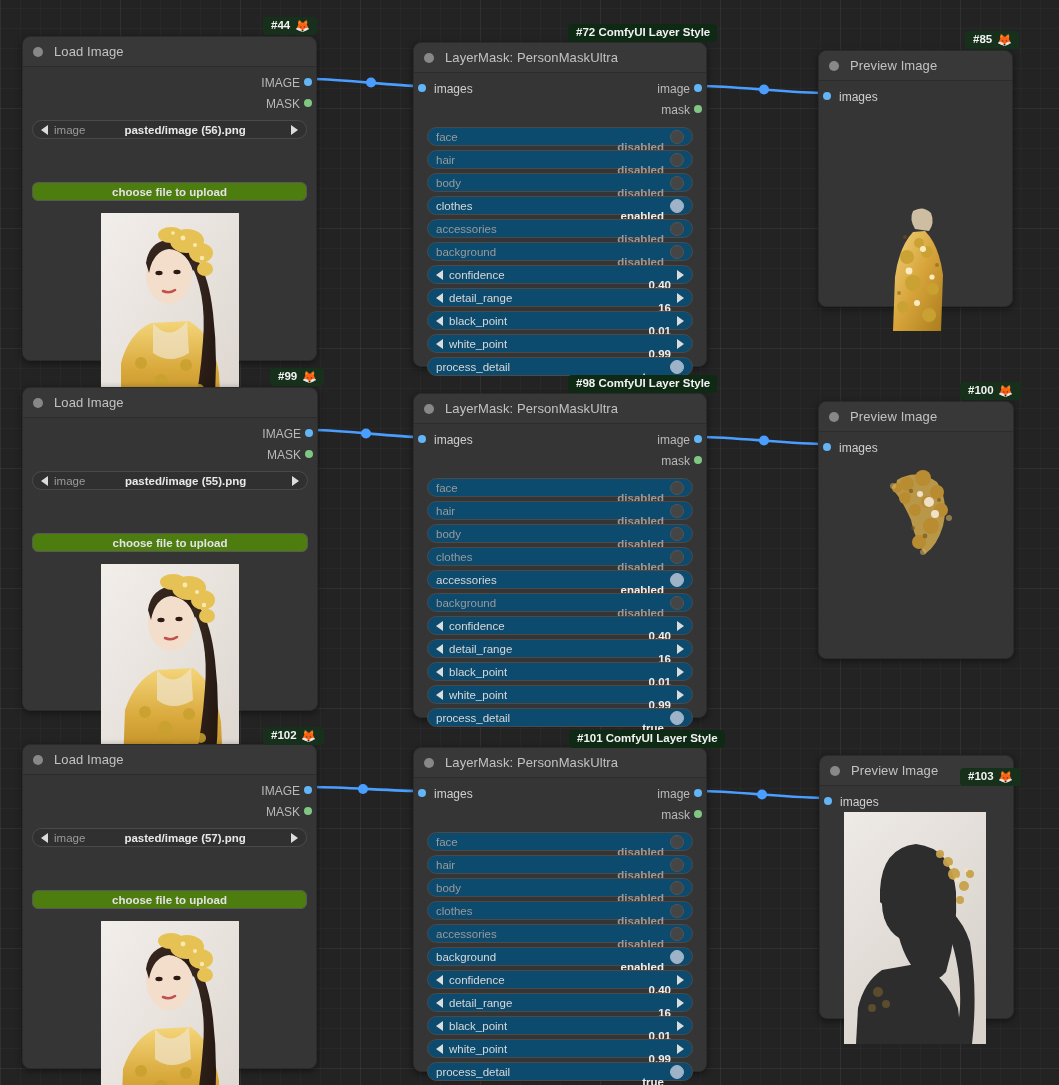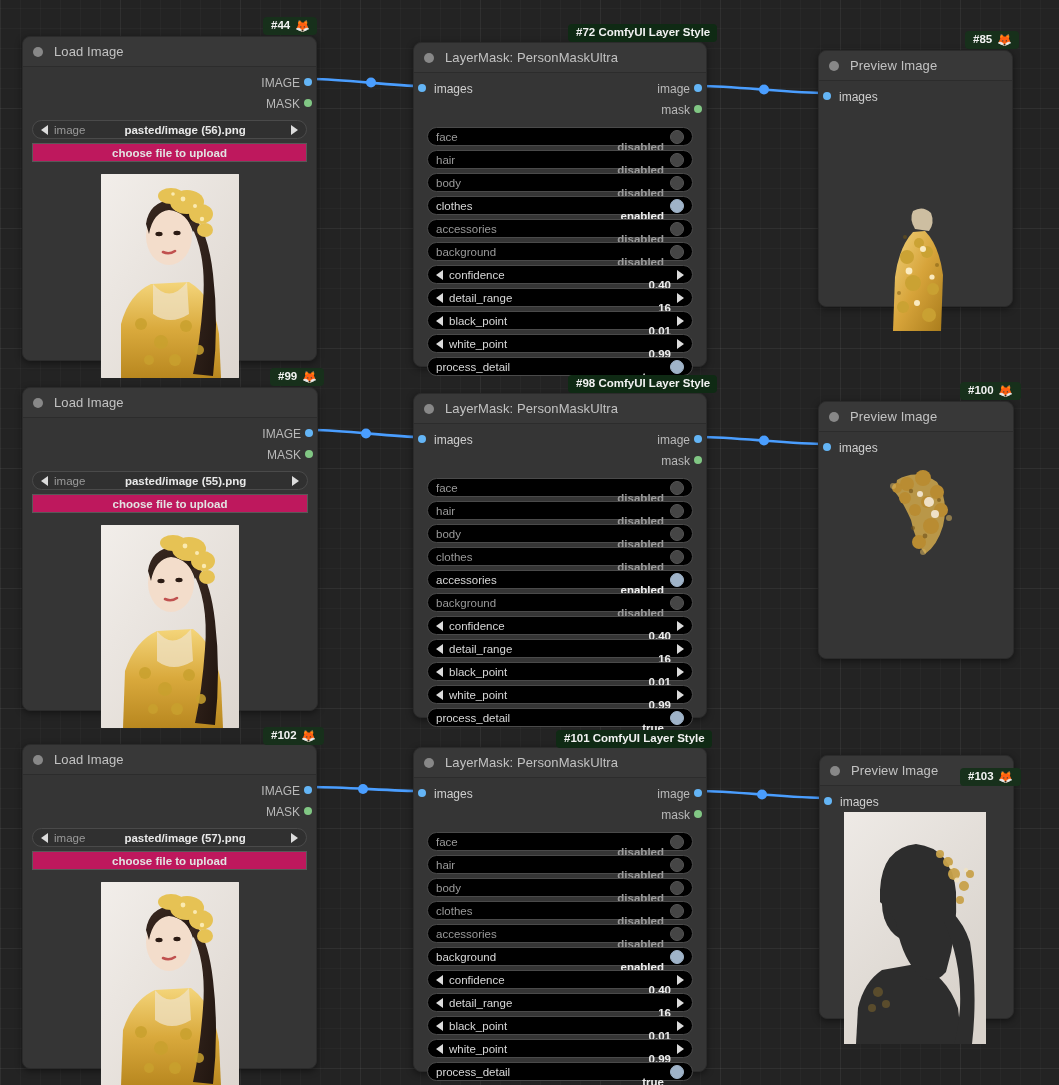--- a/index.html
+++ b/index.html
@@ -119,21 +119,21 @@
   .dot.in  { left: 4px; }
   .dot.image-t { background: #64b5f6; }
   .dot.mask-t  { background: #81c784; }
 
   
   .widgets { padding: 5px 9px 9px 9px; display: flex; flex-direction: column; gap: 4px; }
 
   .widget {
     height: 19px;
     border-radius: 10px;
-    background: #000000;
+    background: #0c4a6e;
     border: 1px solid #4a4a4a;
     display: flex;
     align-items: center;
     padding: 0 8px;
     font-size: 11.5px;
     position: relative;
   }
   .w-name { color: #9a9a9a; }
   .w-name.on { color: #d8d8d8; }
   .w-val {
@@ -171,29 +171,30 @@
     margin-left: 6px;
   }
   .widget.num .w-val { margin-left: auto; }
 
   
   .widget.combo { background: #303030; border-color: #4a4a4a; }
   .widget.combo .w-val { color: #e8e8e8; margin: 0 auto 0 auto; }
 
   .btn-widget {
     height: 19px;
-    background: #be185d;
+    background: #4d7c0f;
     border: 1px solid #585858;
-    border-radius: 0;
+    border-radius: 6px;
     display: flex;
     align-items: center;
     justify-content: center;
     font-size: 11.5px;
     color: #e3e3e3;
     font-weight: bold;
+    margin-top: 39px;
   }
 
   
   .thumb-wrap {
     display: flex;
     justify-content: center;
     padding: 3px 9px 9px 9px;
   }
   .thumb {
     border-radius: 1px;
@@ -712,21 +713,21 @@
                 <circle cx="74" cy="186" r="6"></circle>
               <circle cx="48" cy="186" r="5"></circle>
                 <circle cx="98" cy="176" r="5"></circle>
             </g>
           </svg>
         </div>
       </div>
     </div>
   </div>
 
-  <div class="badge wide" style="left:556px; top:730px;">
+  <div class="badge wide" style="left:569px; top:730px;">
     <span>#101 ComfyUI Layer Style</span>
   </div>
   <div class="node" style="left:413px; top:747px; width:294px; height:325px;">
     <div class="node-header">
       <span class="node-dot"></span>
       <span class="node-title">LayerMask: PersonMaskUltra</span>
     </div>
     <div class="node-body">
       <div class="slot-row" style="margin-top:5px;">
         <span class="dot in image-t" style="top:6px;"></span>

